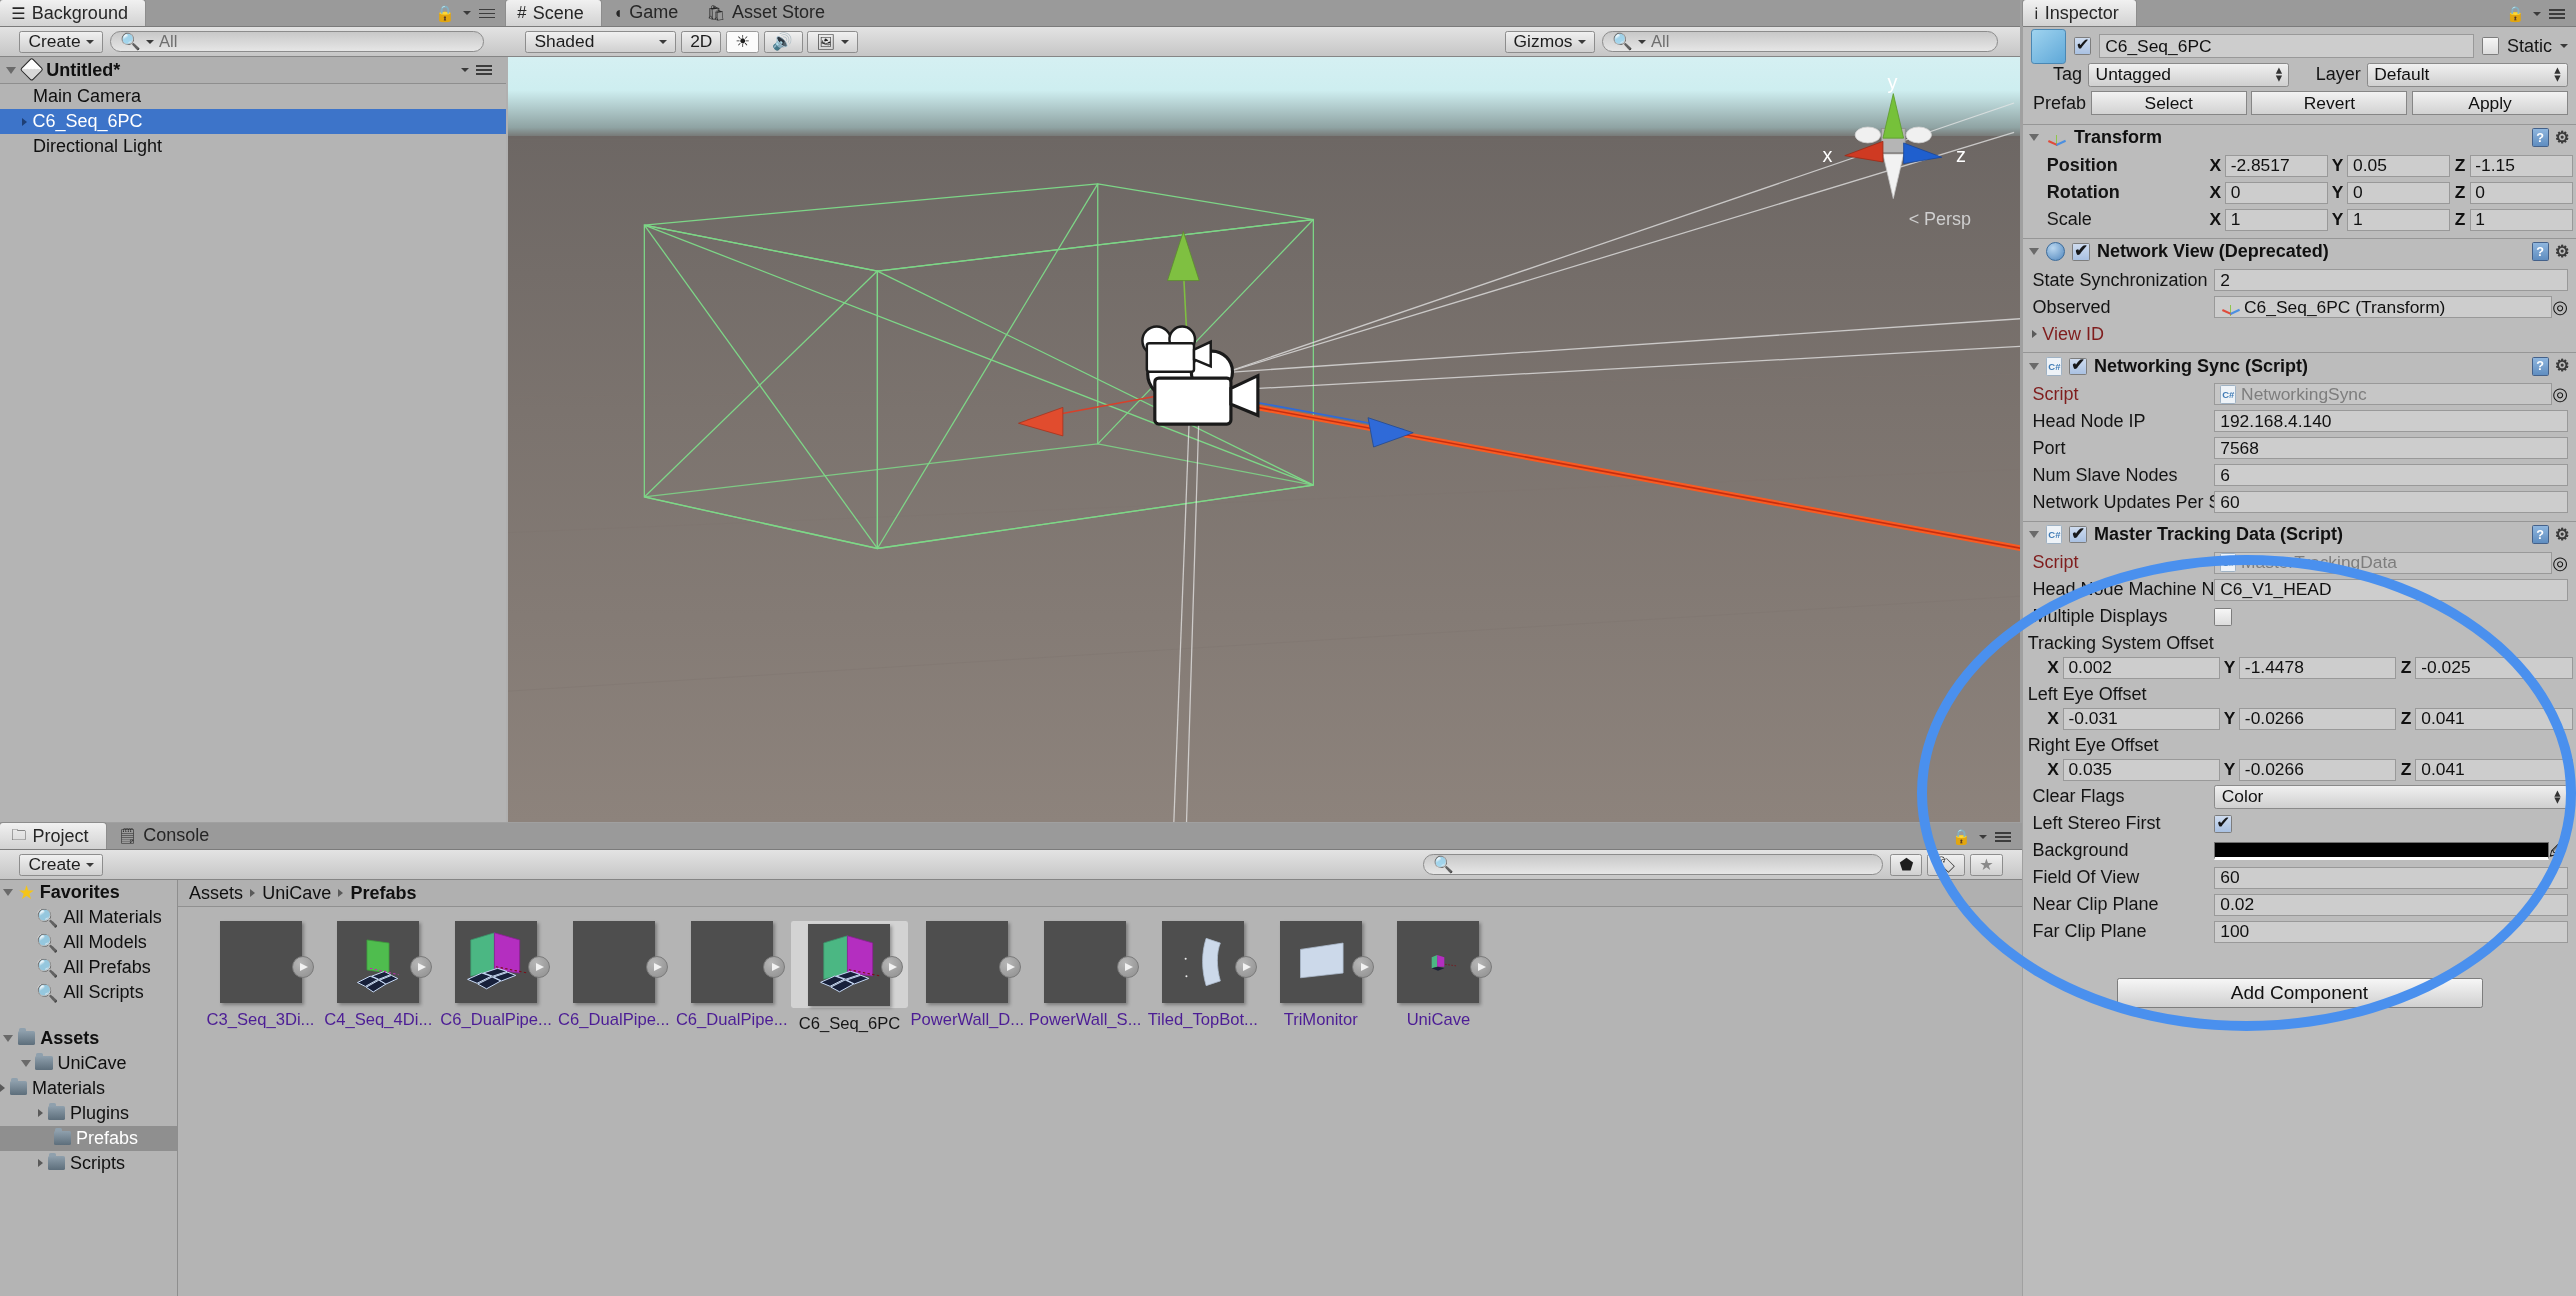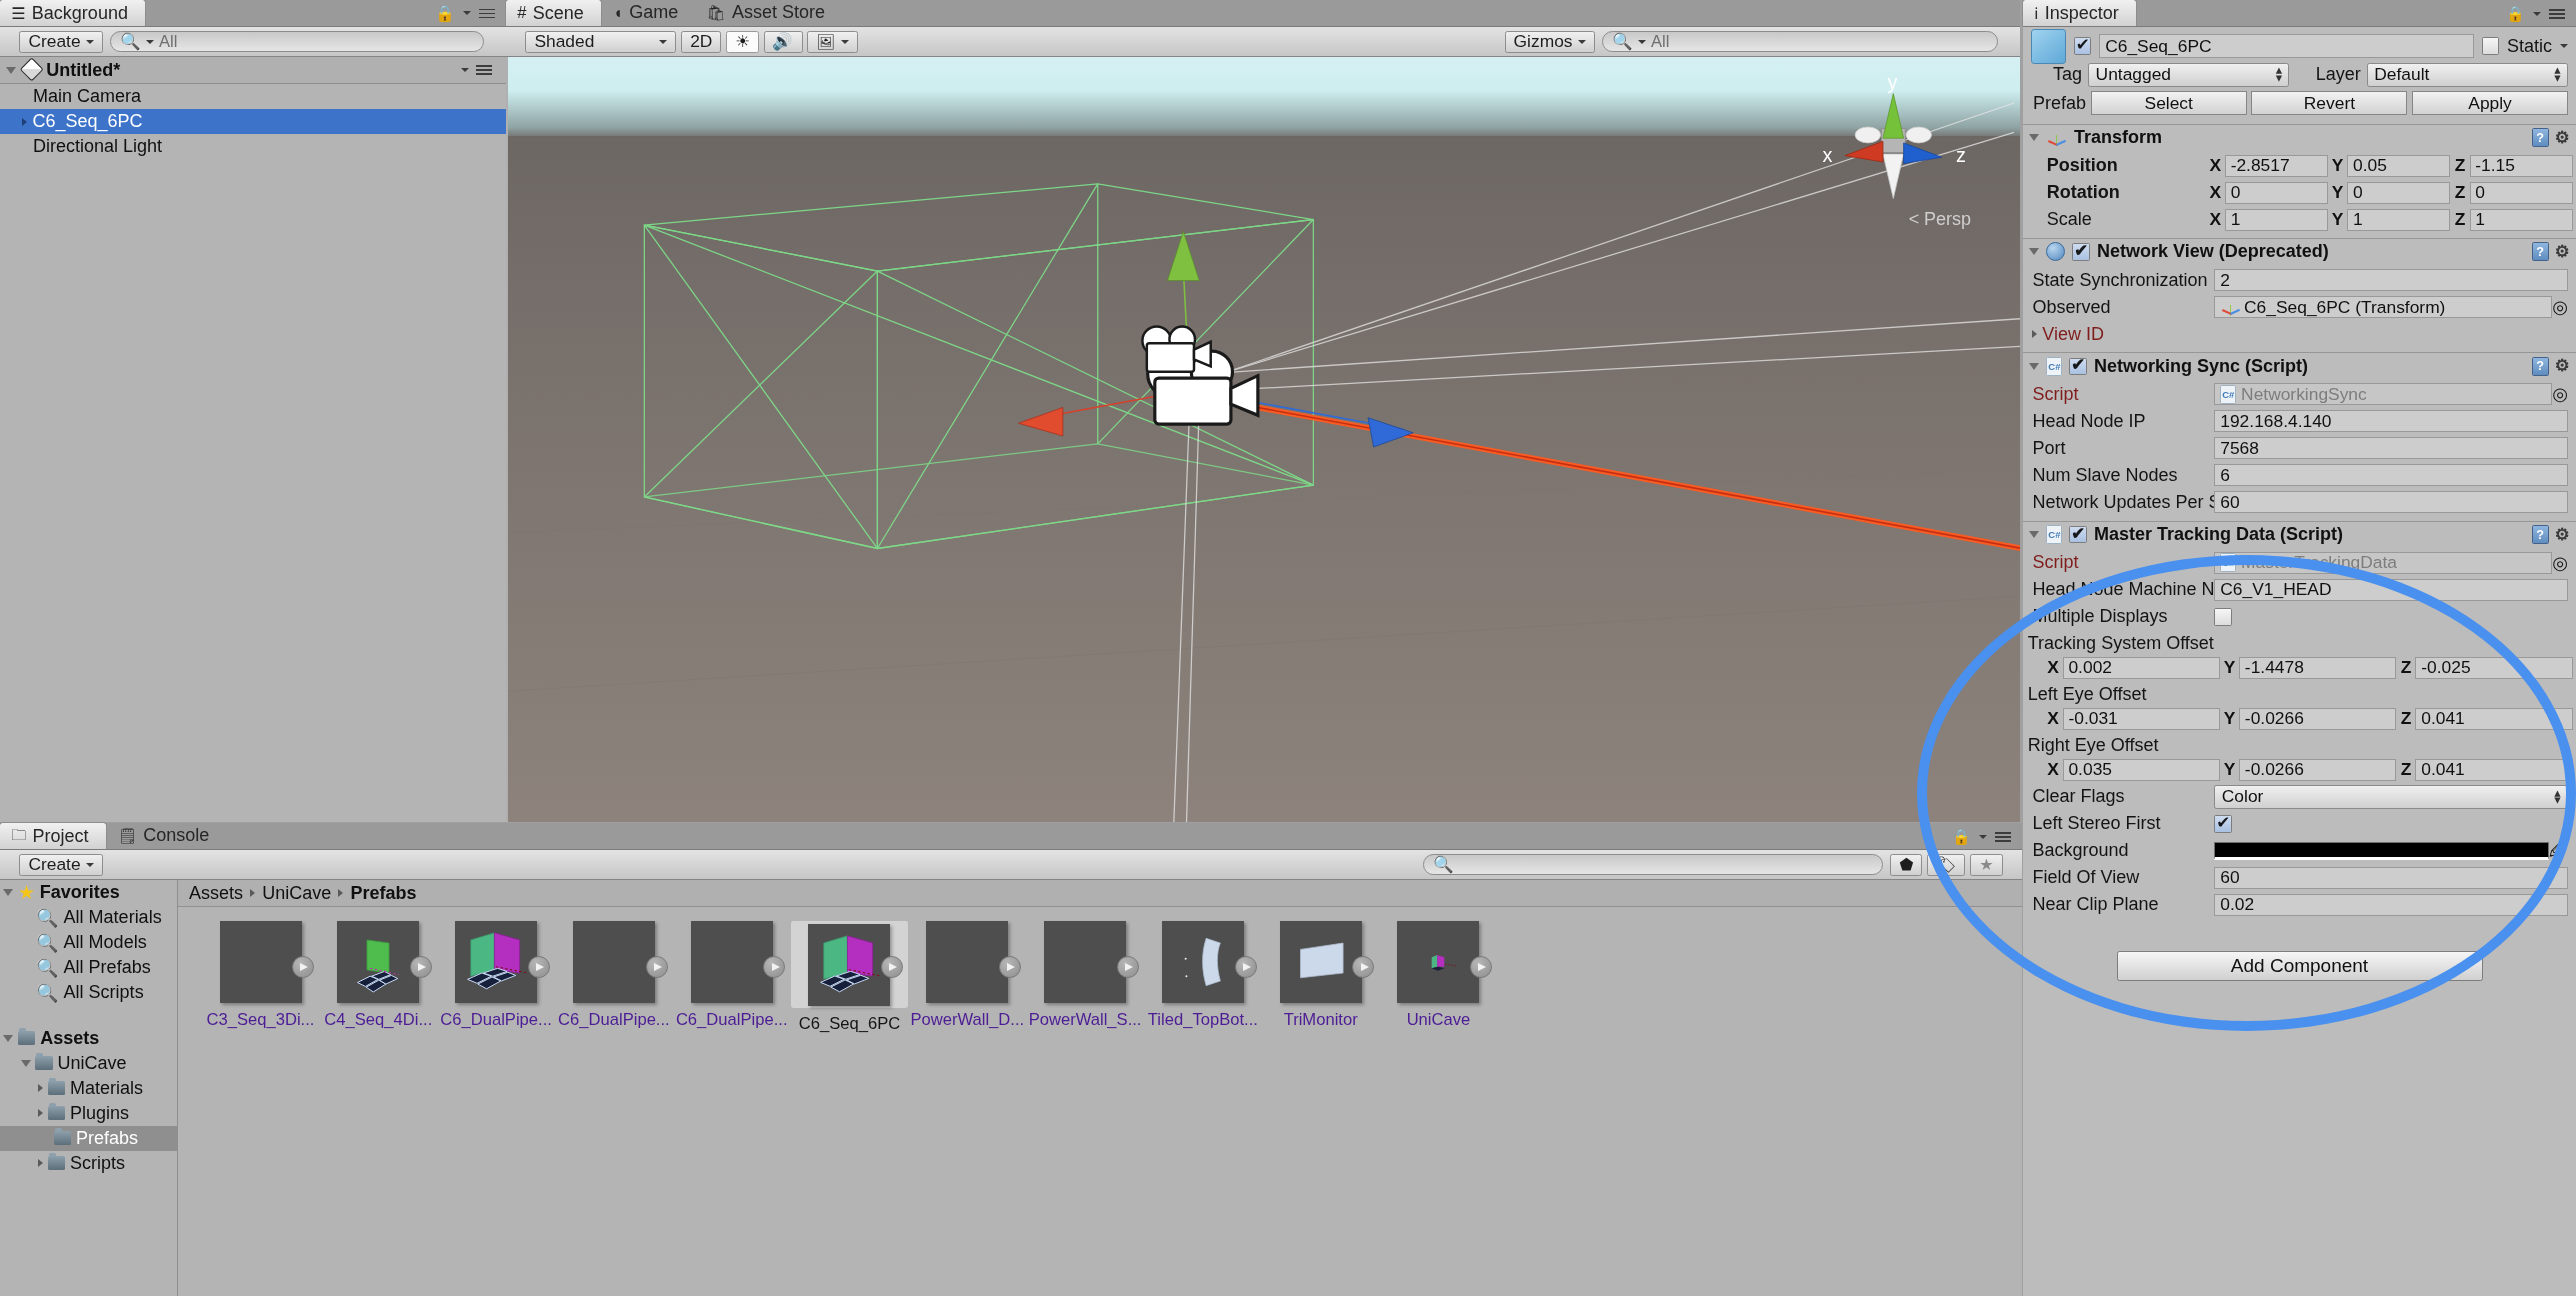--- a/index.html
+++ b/index.html
@@ -432,21 +432,21 @@
         <div class="trow" style="padding-left: 3.2px;">
           <span class="caret-d"></span>
           <span class="folder"></span>
           <span style="font-weight: bold;">Assets</span>
         </div>
         <div class="trow" style="padding-left: 20.6px;">
           <span class="caret-d"></span>
           <span class="folder"></span>
           <span>UniCave</span>
         </div>
-        <div class="trow" style="padding-left: 38px;">
+        <div class="trow" style="">
           <span class="caret-r"></span>
           <span class="folder"></span>
           <span>Materials</span>
         </div>
         <div class="trow" style="padding-left: 38px;">
           <span class="caret-r"></span>
           <span class="folder"></span>
           <span>Plugins</span>
         </div>
         <div class="trow sel" style="padding-left: 38px;">
@@ -808,20 +808,24 @@
             <span>🖉</span>
           </div>
           <div class="row" style="padding: 0px 4.8px 0px 6.3px; height: 27px;">
             <span class="lbl" style="width: 182px; white-space: nowrap; overflow: hidden;">Field Of View</span>
             <span class="field" style="flex: 1 1 0%;">60</span>
           </div>
           <div class="row" style="padding: 0px 4.8px 0px 6.3px; height: 27px;">
             <span class="lbl" style="width: 182px; white-space: nowrap; overflow: hidden;">Near Clip Plane</span>
             <span class="field" style="flex: 1 1 0%;">0.02</span>
           </div>
+          <div class="row" style="padding: 0px 4.8px 0px 6.3px; height: 27px;">
+            <span class="lbl" style="width: 182px; white-space: nowrap; overflow: hidden;">Far Clip Plane</span>
+            <span class="field" style="flex: 1 1 0%;">100</span>
+          </div>
         </div>
       </div>
 
     <div class="add-comp">
       <span>Add Component</span>
     </div>
   </div>
 </div>
 
 <div id="highlight"></div>

